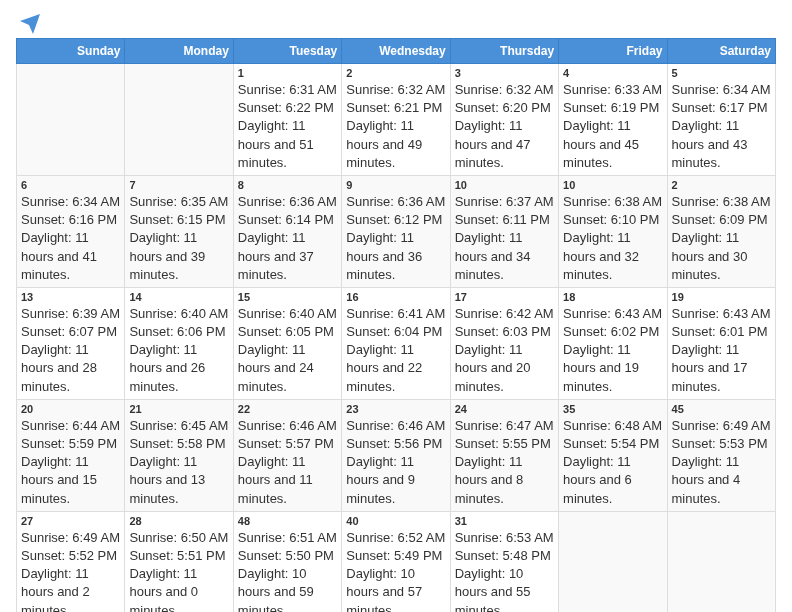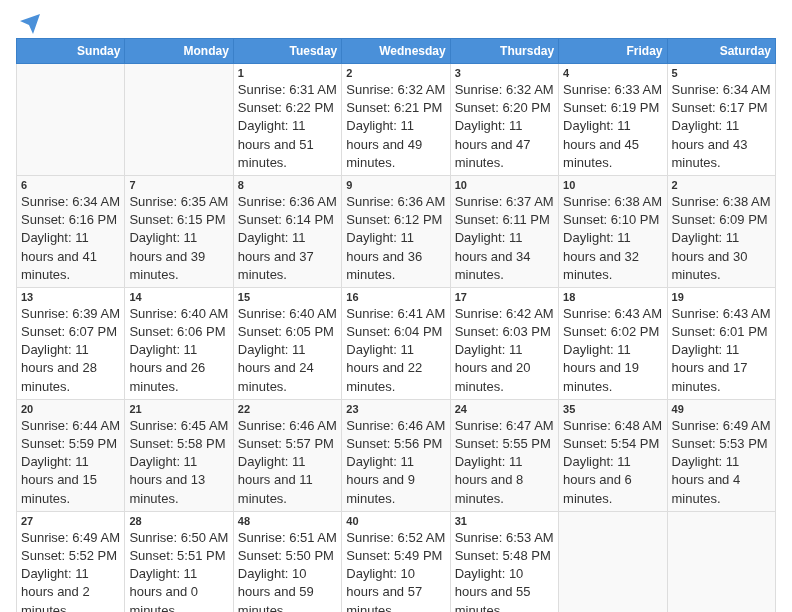--- a/index.html
+++ b/index.html
@@ -243,21 +243,21 @@
           </td>
           <td>
             <span class="day-number">24</span>
             <div class="day-info">Sunrise: 6:47 AM<br>Sunset: 5:55 PM<br>Daylight: 11 hours and 8 minutes.</div>
           </td>
           <td>
             <span class="day-number">35</span>
             <div class="day-info">Sunrise: 6:48 AM<br>Sunset: 5:54 PM<br>Daylight: 11 hours and 6 minutes.</div>
           </td>
           <td>
-            <span class="day-number">49</span>
+            <span class="day-number">45</span>
             <div class="day-info">Sunrise: 6:49 AM<br>Sunset: 5:53 PM<br>Daylight: 11 hours and 4 minutes.</div>
           </td>
         </tr>
         <tr>
           <td>
             <span class="day-number">27</span>
             <div class="day-info">Sunrise: 6:49 AM<br>Sunset: 5:52 PM<br>Daylight: 11 hours and 2 minutes.</div>
           </td>
           <td>
             <span class="day-number">28</span>

